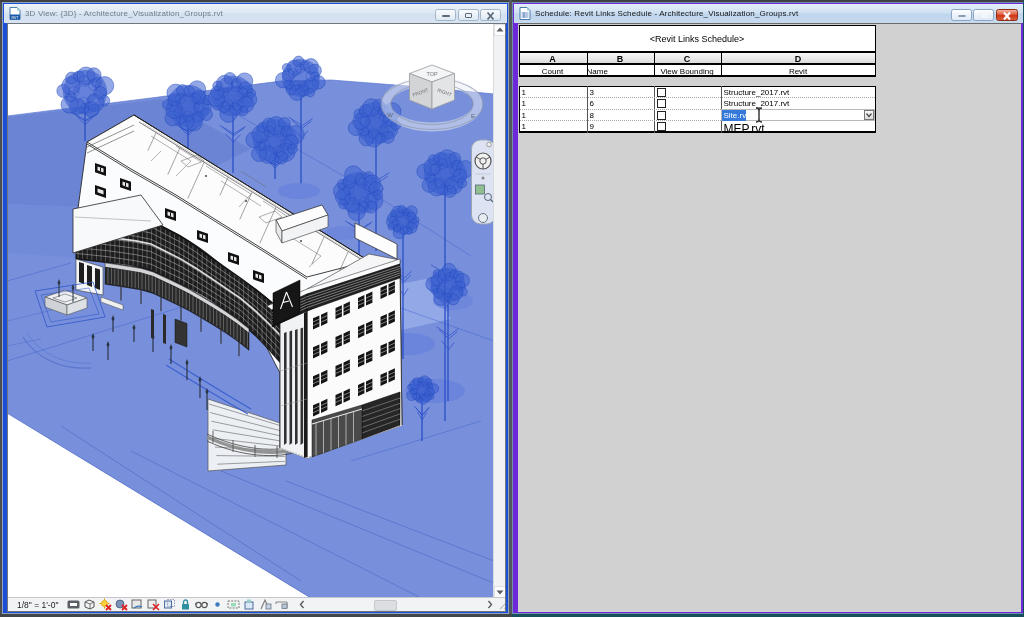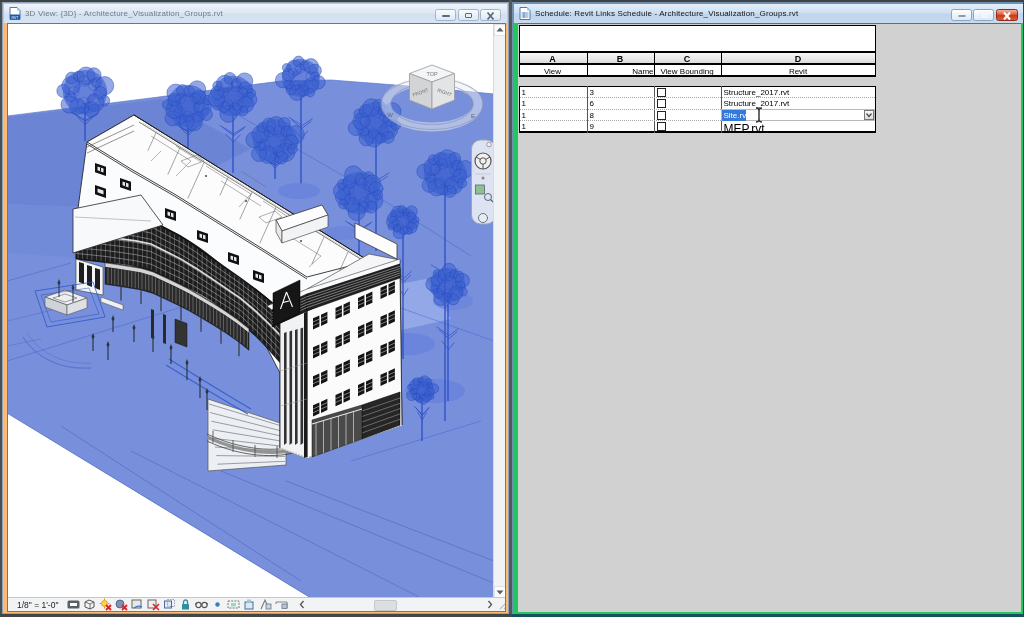--- a/index.html
+++ b/index.html
@@ -4,21 +4,21 @@
 body{width:1024px;height:617px;background:#4b4e52;overflow:hidden;position:relative;
  font-family:"Liberation Sans",sans-serif}
 .win{position:absolute;top:2px;height:612px}
 .tbar{position:absolute;left:1px;top:1px;right:1px;height:19px;display:flex;align-items:center}
 .ttext{font-size:8px;margin-left:4px;white-space:nowrap;letter-spacing:0.15px}
 .btns{position:absolute;top:5px;display:flex}
 .wbtn{width:21px;height:12px;border-radius:2.5px;margin-left:1.5px;position:relative}
 .client{position:absolute;overflow:hidden}
 </style></head><body>
 
-<div class="win" style="left:2px;width:507px;background:#fdba74;border:1px solid #8da3bc">
+<div class="win" style="left:2px;width:507px;background:#1d4ed8;border:1px solid #8da3bc">
  <div class="tbar" style="background:linear-gradient(#eef3fa,#dde8f3 45%,#d2e0ef 55%,#d9e4f2)">
   <svg width="12" height="13" viewBox="0 0 12 13" style="margin-left:5px;flex:none">
     <path d="M1,0.5 H8 L11,3.5 V12.5 H1 Z" fill="#fff" stroke="#3a6ea5" stroke-width="0.9"></path>
     <path d="M8,0.5 L8,3.5 L11,3.5 Z" fill="#9cc"></path>
     <rect x="1" y="7.5" width="10" height="5" fill="#1b5aa8"></rect>
     <text x="6" y="12" font-size="3.6" fill="#fff" text-anchor="middle" font-family="Liberation Sans">RVT</text>
   </svg>
   <div class="ttext" style="color:#6e7b8a">3D View: {3D} - Architecture_Visualization_Groups.rvt</div>
   <div class="btns" style="right:6px">
    <div class="wbtn" style="background:linear-gradient(#f8fbfd,#dfe9f4);border:1px solid #a3b5ca">
@@ -868,21 +868,21 @@
      <svg width="10" height="13" viewBox="0 0 10 13" style="position:absolute;left:489px;top:0">
           <g stroke="#b9bcc0" stroke-width="1.2">
             <line x1="7" y1="11" x2="10" y2="8"></line>
             <line x1="3" y1="11" x2="10" y2="4"></line>
           </g>
         </svg>
    </div>
  </div>
 </div>
 
-<div class="win" style="left:512px;width:512px;background:#22c55e;border:1px solid #7191b0;border-right:none">
+<div class="win" style="left:512px;width:512px;background:#6d28d9;border:1px solid #7191b0;border-right:none">
  <div class="tbar" style="background:linear-gradient(#e4effb,#cfe0f2 45%,#bed5ec 55%,#c8daee)">
   <svg width="12" height="13" viewBox="0 0 12 13" style="margin-left:5px;flex:none">
     <path d="M1,0.5 H8 L11,3.5 V12.5 H1 Z" fill="#fff" stroke="#3a6ea5" stroke-width="0.9"></path>
     <path d="M8,0.5 L8,3.5 L11,3.5 Z" fill="#9cc"></path>
     <g stroke="#4a7ab5" stroke-width="0.8">
           <line x1="2.5" y1="6" x2="9.5" y2="6"></line>
           <line x1="2.5" y1="8" x2="9.5" y2="8"></line>
           <line x1="2.5" y1="10" x2="9.5" y2="10"></line>
           <line x1="5" y1="5" x2="5" y2="11"></line>
         </g>
@@ -897,38 +897,39 @@
         </div>
    <div class="wbtn" style="width:22px;background:linear-gradient(#f6b09e,#e2674a 40%,#cf3a1c 55%,#d95b35);border:1px solid #8c2d14">
      <svg width="20" height="10" viewBox="0 0 20 10" style="position:absolute;left:0;top:0.5px">
             <path d="M7,1.5 L13,8.5 M13,1.5 L7,8.5" stroke="#fff" stroke-width="2.2"></path>
           </svg>
         </div>
   </div>
  </div>
  <div class="client" style="left:4.5px;top:20px;width:503px;height:589px;background:#d1d1d1;border-top:1px solid #6a6a6a">
    <div style="position:absolute;left:1px;top:0.5px;width:357px;height:27px;background:#fff;border:1px solid #000"></div>
+   <div style="position:absolute;left:1px;top:0.5px;width:357px;height:27px;text-align:center;font-size:9px;color:#000;line-height:28px">&lt;Revit Links Schedule&gt;</div>
    <div style="position:absolute;left:1px;top:27.5px;width:357px;height:13px;background:linear-gradient(#f7f7f7,#dcdcdc);border:1px solid #000;border-bottom:2px solid #000"></div>
    <div style="position:absolute;left:1px;top:40.5px;width:357px;height:12.5px;background:#fff;border:1px solid #000;border-top:none;border-bottom:2px solid #000"></div>
    <div style="position:absolute;left:1px;top:61.5px;width:357px;height:47px;background:#fff;border:1px solid #000;border-bottom:2px solid #000"></div>
    <div style="position:absolute;left:69px;top:27.5px;width:1px;height:25.5px;background:#000"></div>
    <div style="position:absolute;left:136px;top:27.5px;width:1px;height:25.5px;background:#000"></div>
    <div style="position:absolute;left:203px;top:27.5px;width:1px;height:25.5px;background:#000"></div>
    <div style="position:absolute;left:69px;top:61.5px;width:1px;height:47px;background:#555"></div>
    <div style="position:absolute;left:136px;top:61.5px;width:1px;height:47px;background:#555"></div>
    <div style="position:absolute;left:203px;top:61.5px;width:1px;height:47px;background:#555"></div>
    <div style="position:absolute;left:2px;top:73px;width:355px;border-top:1px dotted #a6a6a6"></div>
    <div style="position:absolute;left:2px;top:84.5px;width:355px;border-top:1px dotted #a6a6a6"></div>
    <div style="position:absolute;left:2px;top:96px;width:355px;border-top:1px dotted #a6a6a6"></div>
    <div style="position:absolute;left:1px;top:29.5px;width:68px;text-align:center;font-size:9px;font-weight:bold;color:#000">A</div>
    <div style="position:absolute;left:69px;top:29.5px;width:67px;text-align:center;font-size:9px;font-weight:bold;color:#000">B</div>
    <div style="position:absolute;left:136px;top:29.5px;width:67px;text-align:center;font-size:9px;font-weight:bold;color:#000">C</div>
    <div style="position:absolute;left:203px;top:29.5px;width:155px;text-align:center;font-size:9px;font-weight:bold;color:#000">D</div>
-   <div style="position:absolute;left:1px;top:42.5px;width:68px;text-align:center;font-size:8px;color:#000">View</div>
-   <div style="position:absolute;left:69px;top:42.5px;width:67px;text-align:right;font-size:8px;color:#000">Name</div>
+   <div style="position:absolute;left:1px;top:42.5px;width:68px;text-align:center;font-size:8px;color:#000">Count</div>
+   <div style="position:absolute;left:69px;top:42.5px;width:67px;text-align:left;font-size:8px;color:#000">Name</div>
    <div style="position:absolute;left:136px;top:42.5px;width:67px;text-align:center;font-size:8px;color:#000;white-space:nowrap">View Bounding</div>
    <div style="position:absolute;left:203px;top:42.5px;width:155px;text-align:center;font-size:8px;color:#000">Revit</div>
    <div style="position:absolute;left:4px;top:63.5px;font-size:8px;color:#000">1</div>
    <div style="position:absolute;left:4px;top:75px;font-size:8px;color:#000">1</div>
    <div style="position:absolute;left:4px;top:86.5px;font-size:8px;color:#000">1</div>
    <div style="position:absolute;left:4px;top:98px;font-size:8px;color:#000">1</div>
    <div style="position:absolute;left:72px;top:63.5px;font-size:8px;color:#000">3</div>
    <div style="position:absolute;left:72px;top:75px;font-size:8px;color:#000">6</div>
    <div style="position:absolute;left:72px;top:86.5px;font-size:8px;color:#000">8</div>
    <div style="position:absolute;left:72px;top:98px;font-size:8px;color:#000">9</div>

